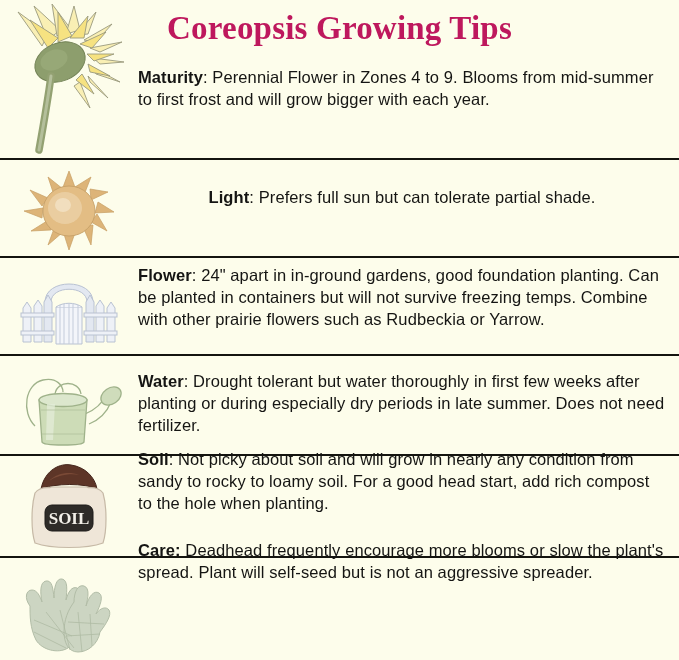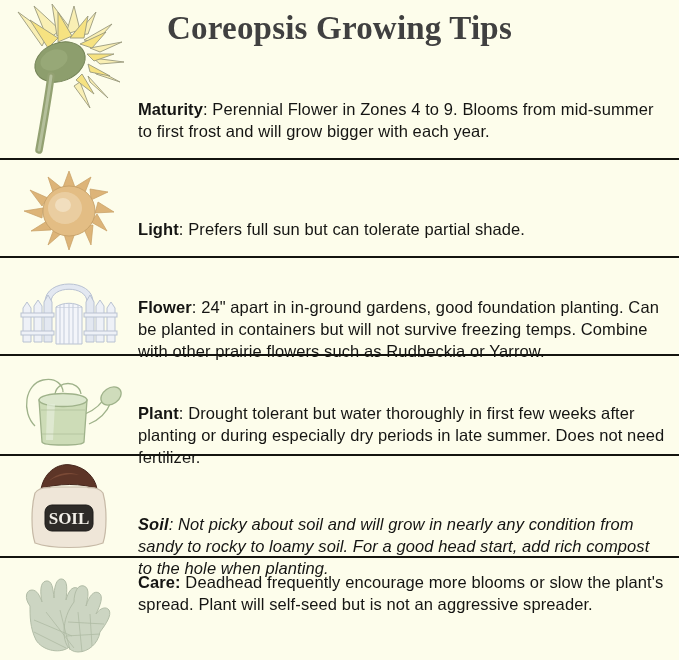--- a/index.html
+++ b/index.html
@@ -25,21 +25,21 @@
   .title {
     position: absolute;
     left: 0;
     top: 12px;
     width: 679px;
     text-align: center;
     font-family: "Liberation Serif", "DejaVu Serif", serif;
     font-size: 33px;
     font-weight: 700;
     letter-spacing: 0.2px;
-    color: #404040;
+    color: #be185d;
     line-height: 1;
   }
 
   
   .row {
     position: absolute;
     left: 0;
     width: 679px;
     box-sizing: border-box;
   }
@@ -60,35 +60,34 @@
     justify-content: center;
   }
   .text-cell {
     position: absolute;
     left: 138px;
     width: 528px;
     color: #151513;
     font-size: 16.5px;
     line-height: 1.34;
     letter-spacing: 0.1px;
-    margin-top: 32px;
   }
   .text-cell b {
     font-weight: 700;
   }
 
   
   .art { display:block; }
 
   
   #row-maturity .text-cell { top: 66px; }
-  #row-light    .text-cell { top: 186px; }
+  #row-light    .text-cell { top: 186px; text-align: center; }
   #row-spacing  .text-cell { top: 264px; }
   #row-water    .text-cell { top: 370px; }
-  #row-soil     .text-cell { top: 481px; font-style: italic; }
+  #row-soil     .text-cell { top: 448px; }
   #row-care     .text-cell { top: 539px; }
 </style>
 </head>
 <body>
 
 <div class="page">
 
   <div class="title">Coreopsis Growing Tips</div>
 
   <div class="row" id="row-maturity">
@@ -217,21 +216,21 @@
         <path d="M26 32 L74 32 L71 74 C70 78 30 78 29 74 Z" fill="#cddcb7" stroke="#9fb28a" stroke-width="1.3"></path>
         <ellipse cx="50" cy="32" rx="24" ry="6.5" fill="#dce7cd" stroke="#9fb28a" stroke-width="1.3"></ellipse>
         <path d="M34 36 L42 36 L40 72 L33 72 Z" fill="#e3ecd8" stroke="none" opacity="0.75"></path>
         <g stroke="#a9ba94" stroke-width="0.9" fill="none" opacity="0.7">
           <line x1="28" y1="42" x2="72" y2="42"></line>
           <line x1="29" y1="66" x2="71" y2="66"></line>
         </g>
       </svg>
     </div>
     <div class="text-cell">
-      <b>Plant</b><span>:</span><span> Drought tolerant but water thoroughly in first few weeks after planting or during especially dry periods in late summer. Does not need fertilizer.</span>
+      <b>Water</b><span>:</span><span> Drought tolerant but water thoroughly in first few weeks after planting or during especially dry periods in late summer. Does not need fertilizer.</span>
     </div>
     <div class="divider" style="top:454px;"></div>
   </div>
 
   <div class="row" id="row-soil">
     <div class="icon-cell" style="top:459px;height:94px;">
       <svg class="art" width="96" height="94" viewBox="0 0 96 94">
 
         <path d="M20 30 C24 10 40 4 50 6 C64 8 74 18 76 30 C64 24 34 24 20 30 Z" fill="#5d3527" stroke="#44251b" stroke-width="1"></path>
         <path d="M28 22 C36 14 48 12 58 16 C50 14 36 16 28 22 Z" fill="#7a4a36" stroke="none"></path>

